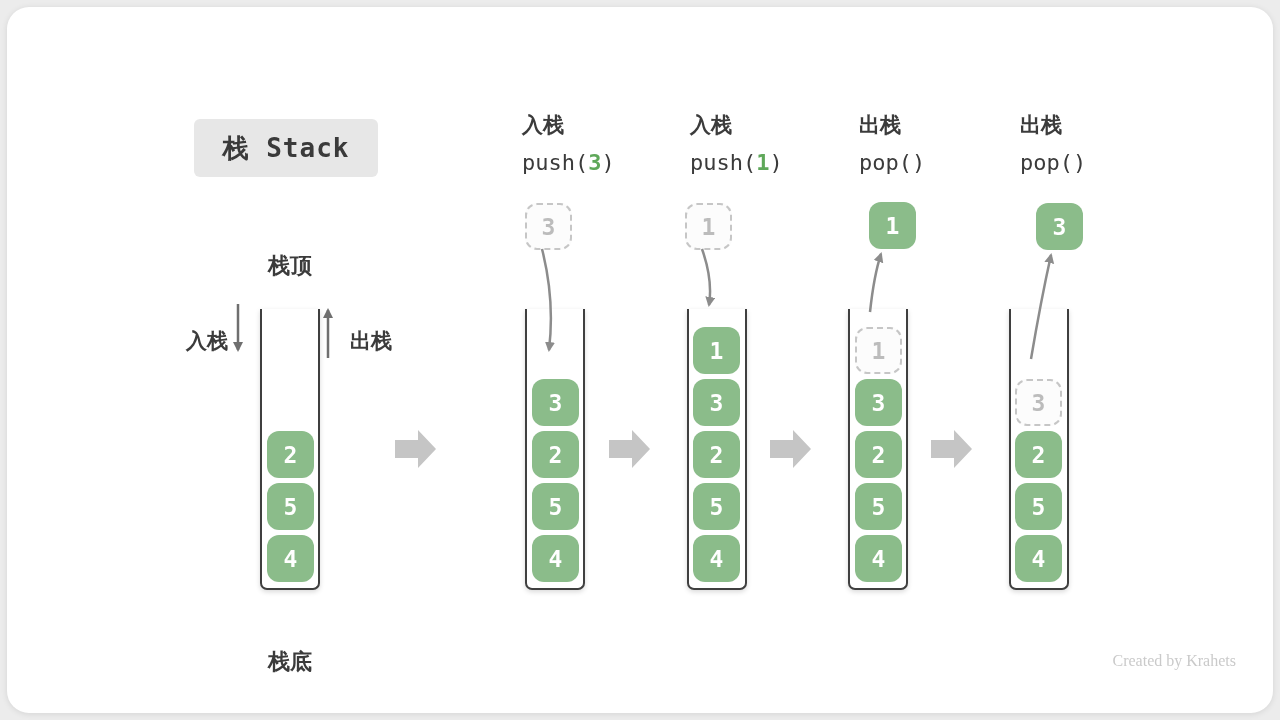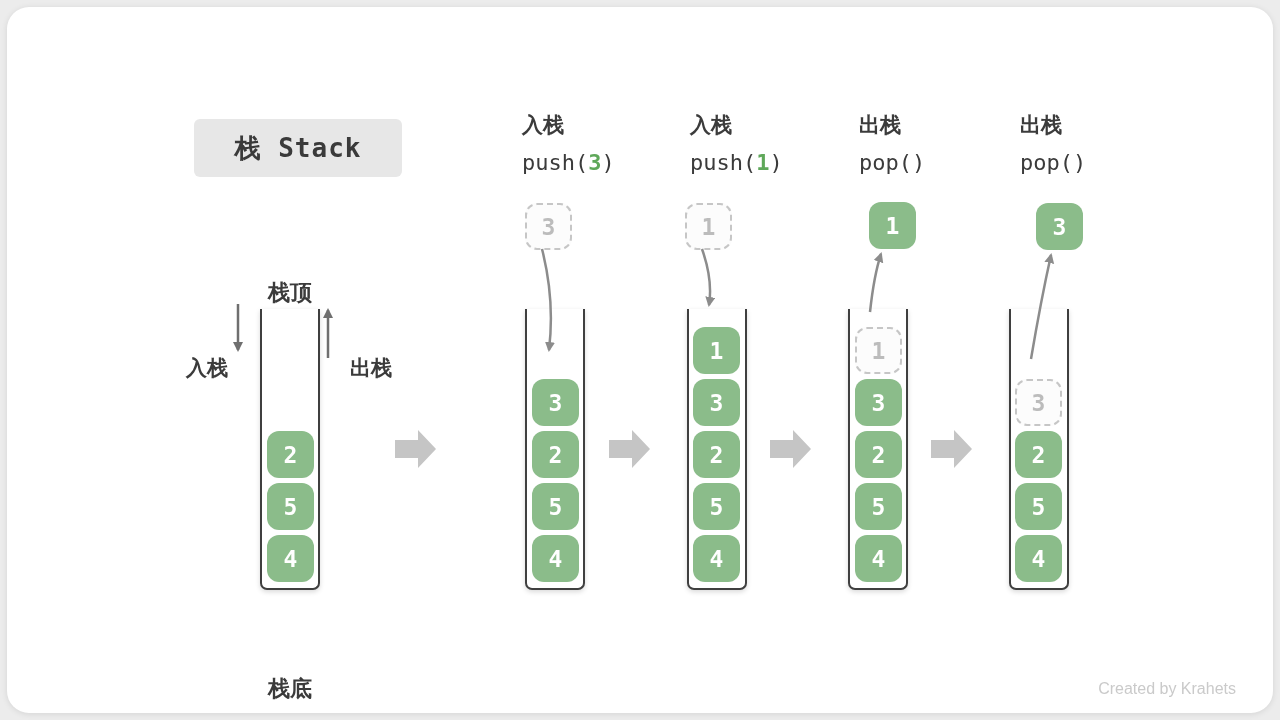--- a/index.html
+++ b/index.html
@@ -15,21 +15,21 @@
     left: 7px; top: 7px; right: 7px; bottom: 7px;
     background: #ffffff;
     border-radius: 22px;
     box-shadow: 0 1px 6px rgba(0,0,0,0.10);
   }
 
   
   .title-box {
     position: absolute;
     left: 187px; top: 112px;
-    width: 208px; height: 58px;
+    width: 184px; height: 58px;
     background: #e7e7e7;
     border-radius: 6px;
     display: flex; align-items: center; justify-content: center;
     font-family: "DejaVu Sans Mono", "Liberation Mono", monospace;
     font-size: 26px; font-weight: 700;
     color: #3a3a3a;
     letter-spacing: 1px;
   }
 
   
@@ -70,34 +70,34 @@
   .cell { background: #8BBC8A; color: #ffffff; }
   .ghost {
     background: #fcfcfc;
     border: 2px dashed #c6c6c6;
     color: #bcbcbc;
   }
 
   
   .cn-label {
     position: absolute;
-    font-size: 22px; font-weight: 700; color: #3b3b3b; margin-top: 27px;
+    font-size: 22px; font-weight: 700; color: #3b3b3b;
   }
   .cn-label.centered { width: 100px; text-align: center; }
 
   svg.overlay {
     position: absolute; left: 0; top: 0;
     width: 1280px; height: 720px;
     pointer-events: none;
   }
 
   .footer {
     position: absolute;
-    right: 37px; top: 673px;
-    font-family: Liberation Sans, sans-serif;
+    right: 37px; top: 645px;
+    font-family: Liberation Serif, serif;
     font-size: 16px;
     color: #cacaca;
   }
 </style>
 </head>
 <body>
 
 <div class="card">
 
   <div class="title-box">

